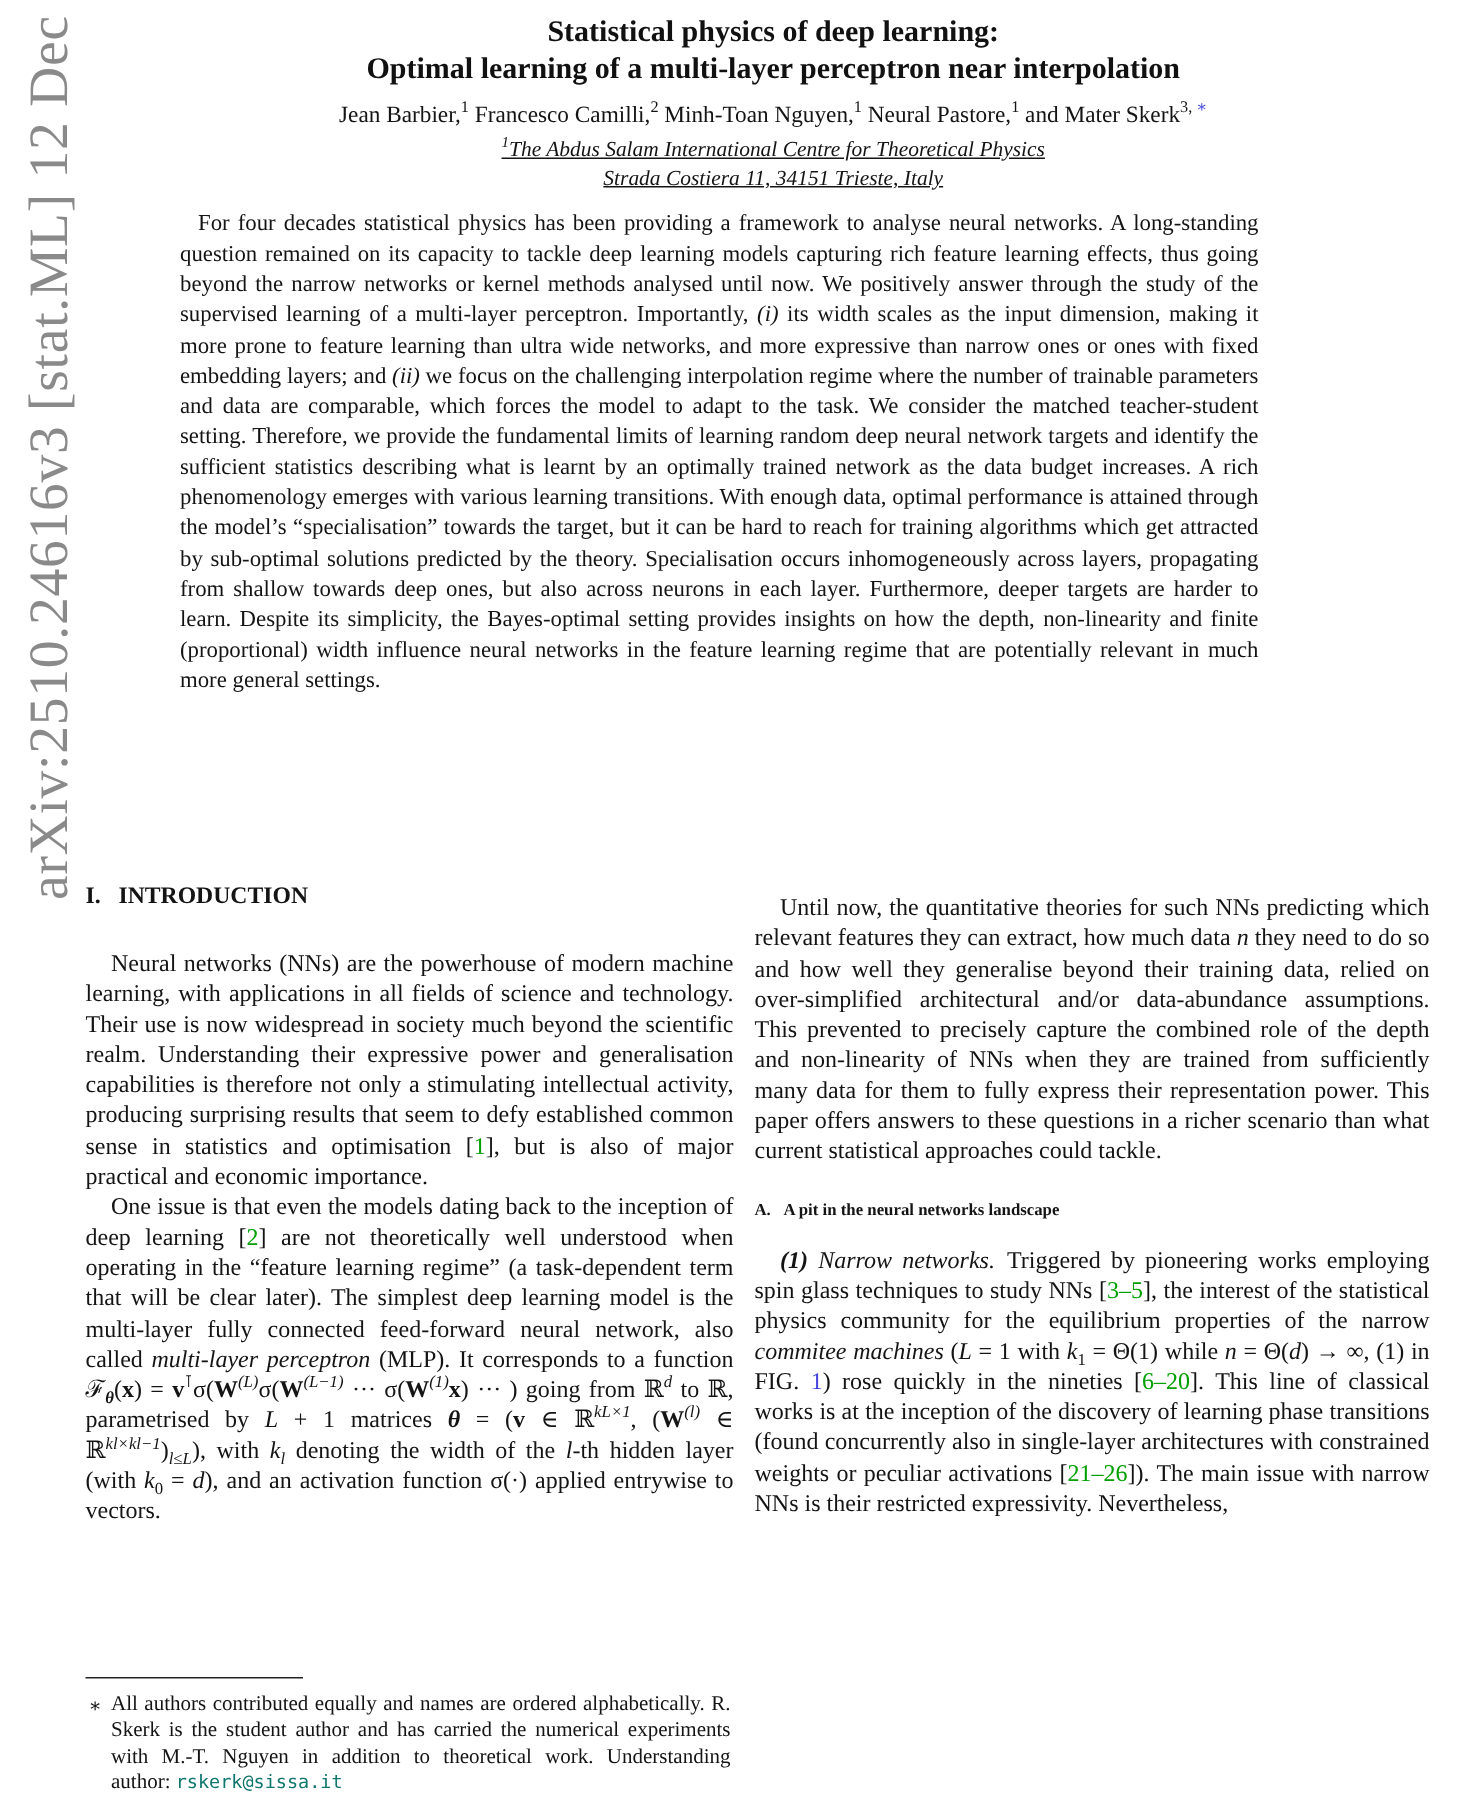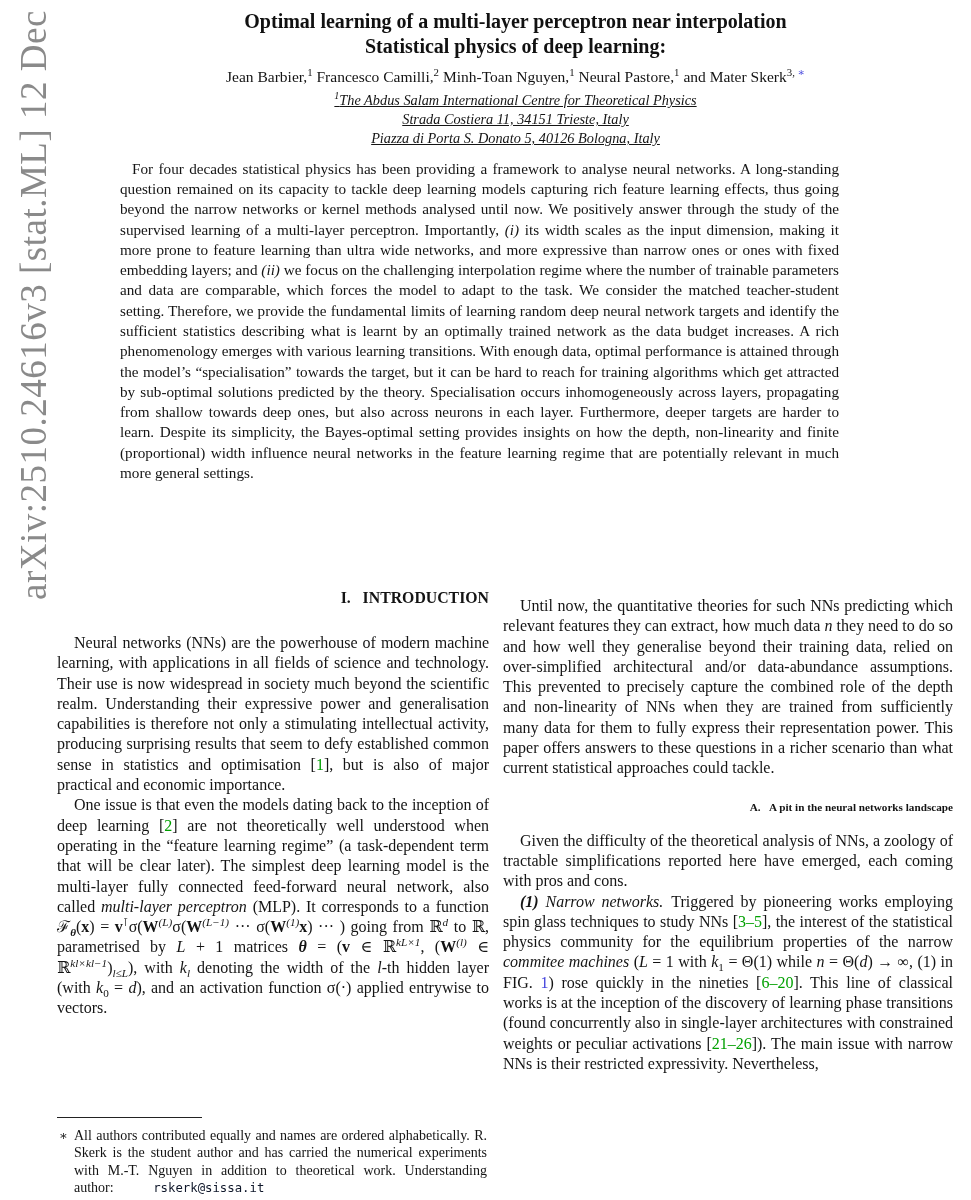--- a/index.html
+++ b/index.html
@@ -28,21 +28,21 @@
     font-size:15.2px;line-height:20.3px;text-indent:12px;
   }
   
   .columns{
     position:absolute;left:57px;right:18px;top:586px;bottom:0;
     display:flex;gap:14px;
   }
   .col-left{width:432px;flex:0 0 432px;position:relative;}
   .col-right{flex:1 1 auto;padding-top:10px;}
   .sec-heading{
-    text-align:right;font-weight:bold;font-size:15.8px;
+    text-align:left;font-weight:bold;font-size:15.8px;
     margin:3px 0 26px 0;
   }
   .sec-heading.sub{margin:28px 0 24px 0;}
   .par{
     text-align:justify;text-indent:17px;margin:0;
     font-size:16px;line-height:20.3px;
     hyphens:auto;-webkit-hyphens:auto;
   }
   
   .footnote{
@@ -53,42 +53,41 @@
   .footnote-rule{width:145px;border-top:1.6px solid #222;margin-bottom:9px;}
   .footnote-body{position:relative;padding-left:17px;}
   .footnote-marker{position:absolute;left:2px;top:0;font-size:13px;}
   
   .i{font-style:italic;}
   .b{font-weight:bold;}
   .sup{vertical-align:super;font-size:0.70em;line-height:0;}
   .sub{vertical-align:sub;font-size:0.70em;line-height:0;}
   .green{color:#00a000;}
   .blue{color:#4444dd;}
-  .pink{color:#0f172a;margin-left:36px;}
+  .pink{color:#0f766e;}
   .mono{font-family:"DejaVu Sans Mono",monospace;font-size:0.88em;}
 </style>
 </head>
 <body>
 
 <div class="page">
 
   <div class="banner-anchor">
     <span class="banner">arXiv:2510.24616v3  [stat.ML]  12 Dec 2025</span>
   </div>
 
   <div class="front">
     <div class="title">
+      <div>Statistical physics of deep learning:</div>
       <div>Optimal learning of a multi-layer perceptron near interpolation</div>
-      <div>Statistical physics of deep learning:</div>
     </div>
     <div class="authors"><span>Jean Barbier,</span><span class="sup">1</span><span> Francesco Camilli,</span><span class="sup">2</span><span> Minh-Toan Nguyen,</span><span class="sup">1</span><span> Neural Pastore,</span><span class="sup">1</span><span> and Mater Skerk</span><span class="sup">3,</span><span class="sup blue"> ∗</span></div>
     <div class="affiliations">
       <div><span class="sup">1</span><span>The Abdus Salam International Centre for Theoretical Physics</span></div>
       <div><span>Strada Costiera 11, 34151 Trieste, Italy</span></div>
-      <div><span>Piazza di Porta S. Donato 5, 40126 Bologna, Italy</span></div>
     </div>
     <div class="abstract"><span>For four decades statistical physics has been providing a framework to analyse neural networks. A long-standing question remained on its capacity to tackle deep learning models capturing rich feature learning effects, thus going beyond the narrow networks or kernel methods analysed until now. We positively answer through the study of the supervised learning of a multi-layer perceptron. Importantly, </span><span class="i">(i)</span><span> its width scales as the input dimension, making it more prone to feature learning than ultra wide networks, and more expressive than narrow ones or ones with fixed embedding layers; and </span><span class="i">(ii)</span><span> we focus on the challenging interpolation regime where the number of trainable parameters and data are comparable, which forces the model to adapt to the task. We consider the matched teacher-student setting. Therefore, we provide the fundamental limits of learning random deep neural network targets and identify the sufficient statistics describing what is learnt by an optimally trained network as the data budget increases. A rich phenomenology emerges with various learning transitions. With enough data, optimal performance is attained through the model’s “specialisation” towards the target, but it can be hard to reach for training algorithms which get attracted by sub-optimal solutions predicted by the theory. Specialisation occurs inhomogeneously across layers, propagating from shallow towards deep ones, but also across neurons in each layer. Furthermore, deeper targets are harder to learn. Despite its simplicity, the Bayes-optimal setting provides insights on how the depth, non-linearity and finite (proportional) width influence neural networks in the feature learning regime that are potentially relevant in much more general settings.</span></div>
   </div>
 
   <div class="columns">
 
     <div class="col-left">
       <div class="sec-heading">I.&nbsp;&nbsp;&nbsp;INTRODUCTION</div>
       <p class="par"><span>Neural networks (NNs) are the powerhouse of modern machine learning, with applications in all fields of science and technology. Their use is now widespread in society much beyond the scientific realm. Understanding their expressive power and generalisation capabilities is therefore not only a stimulating intellectual activity, producing surprising results that seem to defy established common sense in statistics and optimisation [</span><span class="green">1</span><span>], but is also of major practical and economic importance.</span></p>
       <p class="par"><span>One issue is that even the models dating back to the inception of deep learning [</span><span class="green">2</span><span>] are not theoretically well understood when operating in the “feature learning regime” (a task-dependent term that will be clear later). The simplest deep learning model is the multi-layer fully connected feed-forward neural network, also called </span><span class="i">multi-layer perceptron</span><span> (MLP). It corresponds to a function </span><span>ℱ</span><span class="sub b i">θ</span><span>(</span><span class="b">x</span><span>) = </span><span class="b">v</span><span class="sup">⊺</span><span>σ(</span><span class="b">W</span><span class="sup i">(L)</span><span>σ(</span><span class="b">W</span><span class="sup i">(L−1)</span><span> ··· σ(</span><span class="b">W</span><span class="sup i">(1)</span><span class="b">x</span><span>) ··· ) going from ℝ</span><span class="sup i">d</span><span> to ℝ, parametrised by </span><span class="i">L</span><span> + 1 matrices </span><span class="b i">θ</span><span> = (</span><span class="b">v</span><span> ∈ ℝ</span><span class="sup i">kL×1</span><span>, (</span><span class="b">W</span><span class="sup i">(l)</span><span> ∈ ℝ</span><span class="sup i">kl×kl−1</span><span>)</span><span class="sub i">l≤L</span><span>), with </span><span class="i">k</span><span class="sub i">l</span><span> denoting the width of the </span><span class="i">l</span><span>-th hidden layer (with </span><span class="i">k</span><span class="sub">0</span><span> = </span><span class="i">d</span><span>), and an activation function σ(·) applied entrywise to vectors.</span></p>
@@ -98,18 +97,17 @@
         <div class="footnote-body">
           <span class="footnote-marker">∗</span>
           <span><span>All authors contributed equally and names are ordered alphabetically. R. Skerk is the student author and has carried the numerical experiments with M.-T. Nguyen in addition to theoretical work. Understanding author: </span><span class="pink mono">rskerk@sissa.it</span></span>
         </div>
       </div>
     </div>
 
     <div class="col-right">
       <p class="par"><span>Until now, the quantitative theories for such NNs predicting which relevant features they can extract, how much data </span><span class="i">n</span><span> they need to do so and how well they generalise beyond their training data, relied on over-simplified architectural and/or data-abundance assumptions. This prevented to precisely capture the combined role of the depth and non-linearity of NNs when they are trained from sufficiently many data for them to fully express their representation power. This paper offers answers to these questions in a richer scenario than what current statistical approaches could tackle.</span></p>
       <div class="sec-heading sub">A.&nbsp;&nbsp;&nbsp;A pit in the neural networks landscape</div>
-      <p class="par"><span>Given the difficulty of the theoretical analysis of NNs, a zoology of tractable simplifications reported here have emerged, each coming with pros and cons.</span></p>
       <p class="par"><span class="b i">(1) </span><span class="i">Narrow networks.</span><span> Triggered by pioneering works employing spin glass techniques to study NNs [</span><span class="green">3</span><span class="green">–</span><span class="green">5</span><span>], the interest of the statistical physics community for the equilibrium properties of the narrow </span><span class="i">commitee machines</span><span> (</span><span class="i">L</span><span> = 1 with </span><span class="i">k</span><span class="sub">1</span><span> = Θ(1) while </span><span class="i">n</span><span> = Θ(</span><span class="i">d</span><span>) → ∞, (1) in FIG. </span><span class="blue">1</span><span>) rose quickly in the nineties [</span><span class="green">6–20</span><span>]. This line of classical works is at the inception of the discovery of learning phase transitions (found concurrently also in single-layer architectures with constrained weights or peculiar activations [</span><span class="green">21–26</span><span>]). The main issue with narrow NNs is their restricted expressivity. Nevertheless,</span></p>
     </div>
 
   </div>
 </div>
 
 </body></html>

